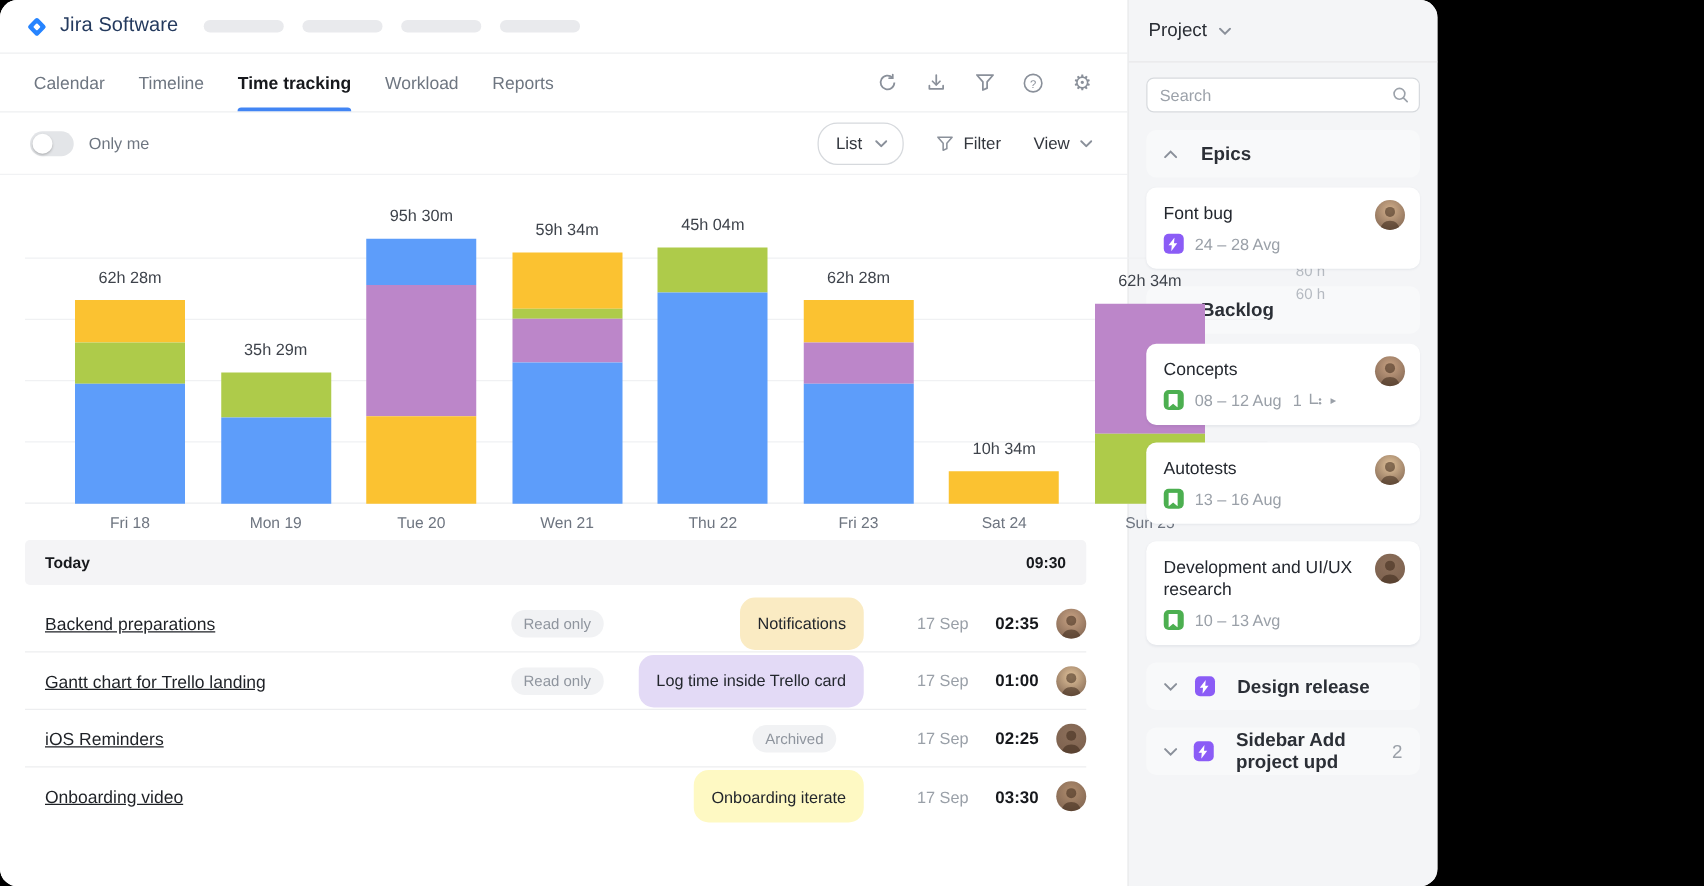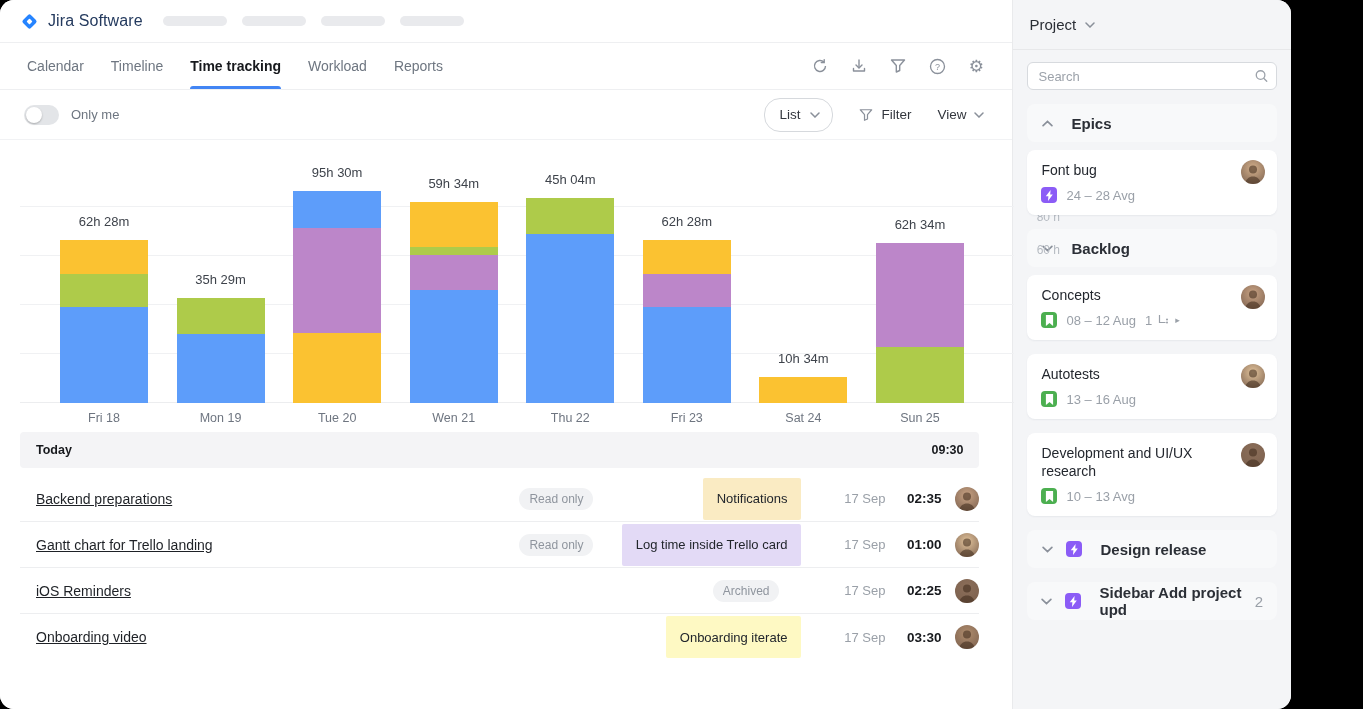--- a/index.html
+++ b/index.html
@@ -1,17 +1,17 @@
 <!DOCTYPE html>
 <html><head>
 <meta charset="utf-8">
 <style>
   * { margin:0; padding:0; box-sizing:border-box; }
   html,body { background:#000; font-family:"Liberation Sans", sans-serif; }
-  .app { position:relative; width:1291px; height:709px; background:#fff; border-radius:14px; overflow:hidden; display:flex; }
+  .app { position:relative; width:1150px; height:709px; background:#fff; border-radius:14px; overflow:hidden; display:flex; }
   .main { width:1069px; height:100%; background:#fff; display:flex; flex-direction:column; }
 
   
   .top-header { height:43px; display:flex; align-items:center; padding-left:20px; border-bottom:1px solid #EEEFF1; flex:none; }
   .logo-wrap { display:flex; align-items:center; gap:9px; }
   .logo-text { font-size:16px; font-weight:500; color:#243A5E; letter-spacing:.1px; }
   .ph-group { display:flex; gap:15px; margin-left:20px; }
   .ph-pill { width:64px; height:10px; border-radius:5px; background:#E9EAED; }
 
   
@@ -50,21 +50,21 @@
   
   .today-row { margin:0 33px 0 20px; height:36px; background:#F4F4F6; border-radius:4px; display:flex; align-items:center; padding:0 16px; }
   .today-label, .today-total { font-size:12.5px; font-weight:700; color:#17191D; }
   .today-total { margin-left:auto; }
   .task-list { margin:8px 33px 0 20px; }
   .task-row { height:46px; display:flex; align-items:center; padding-left:16px; border-bottom:1px solid #EDEEF0; }
   .task-row:last-child { border-bottom:none; }
   .task-name { font-size:14px; color:#1E2126; flex:1 1 auto;text-decoration:underline; }
   .status-pill { font-size:12px; color:#8F959E; background:#F1F2F4; border-radius:11px; height:22px; display:flex; align-items:center; padding:0 10px; margin-right:22px; flex:none; }
   .tag-col { width:186px; display:flex; justify-content:flex-end; flex:none; }
-  .task-tag { height:42px; display:flex; align-items:center; padding:0 14px; border-radius:2px; font-size:13px; color:#22262C; white-space:nowrap; }
+  .task-tag { height:42px; display:flex; align-items:center; padding:0 14px; border-radius:12px; font-size:13px; color:#22262C; white-space:nowrap; }
   .task-date { width:60px; text-align:right; font-size:13px; color:#9AA0A8; flex:none; margin-left:24px; }
   .task-time { width:42px; text-align:right; font-size:13.5px; font-weight:700; color:#17191D; flex:none; margin-left:14px; }
   .avatar { width:24px; height:24px; border-radius:50%; flex:none; overflow:hidden; display:flex; align-items:flex-end; justify-content:center; }
   .task-row .avatar { margin-left:14px; }
 
   
   .sidebar { width:294px; height:100%; background:#F4F5F7; border-left:1px solid #E9EAEC; display:flex; flex-direction:column; }
   .sb-header { height:50px; display:flex; align-items:center; padding:0 16px; border-bottom:1px solid #E7E8EA; flex:none; }
   .sb-project { display:flex; align-items:center; gap:9px; font-size:15px; color:#2A2E35; cursor:pointer; }
   .sb-body { padding:12px 14px; overflow:hidden; }
@@ -183,21 +183,21 @@
 
     <div class="chart-section">
       <div class="plot" id="plot">
           <div class="gridline base" style="bottom: 0px;"></div>
           <div class="ytick" style="bottom: -8px;">0 h</div>
           <div class="gridline" style="bottom: 49px;"></div>
           <div class="ytick" style="bottom: 25px;">20 h</div>
           <div class="gridline" style="bottom: 98px;"></div>
           <div class="ytick" style="bottom: 90px;">40 h</div>
           <div class="gridline" style="bottom: 147px;"></div>
-          <div class="ytick" style="bottom: 139px;">60 h</div>
+          <div class="ytick" style="bottom: 154px;">60 h</div>
           <div class="gridline" style="bottom: 196px;"></div>
           <div class="ytick" style="bottom: 172px;">80 h</div>
           <div class="cols">
             <div class="col">
               <div class="stack">
                 <div class="seg" style="height: 95.55px; background: rgb(93, 157, 250);"></div>
                 <div class="seg" style="height: 33.075px; background: rgb(174, 203, 74);"></div>
                 <div class="seg" style="height: 34.3px; background: rgb(251, 194, 49);"></div>
               </div>
               <div class="bar-total" style="bottom: 173.925px;">62h 28m</div>

